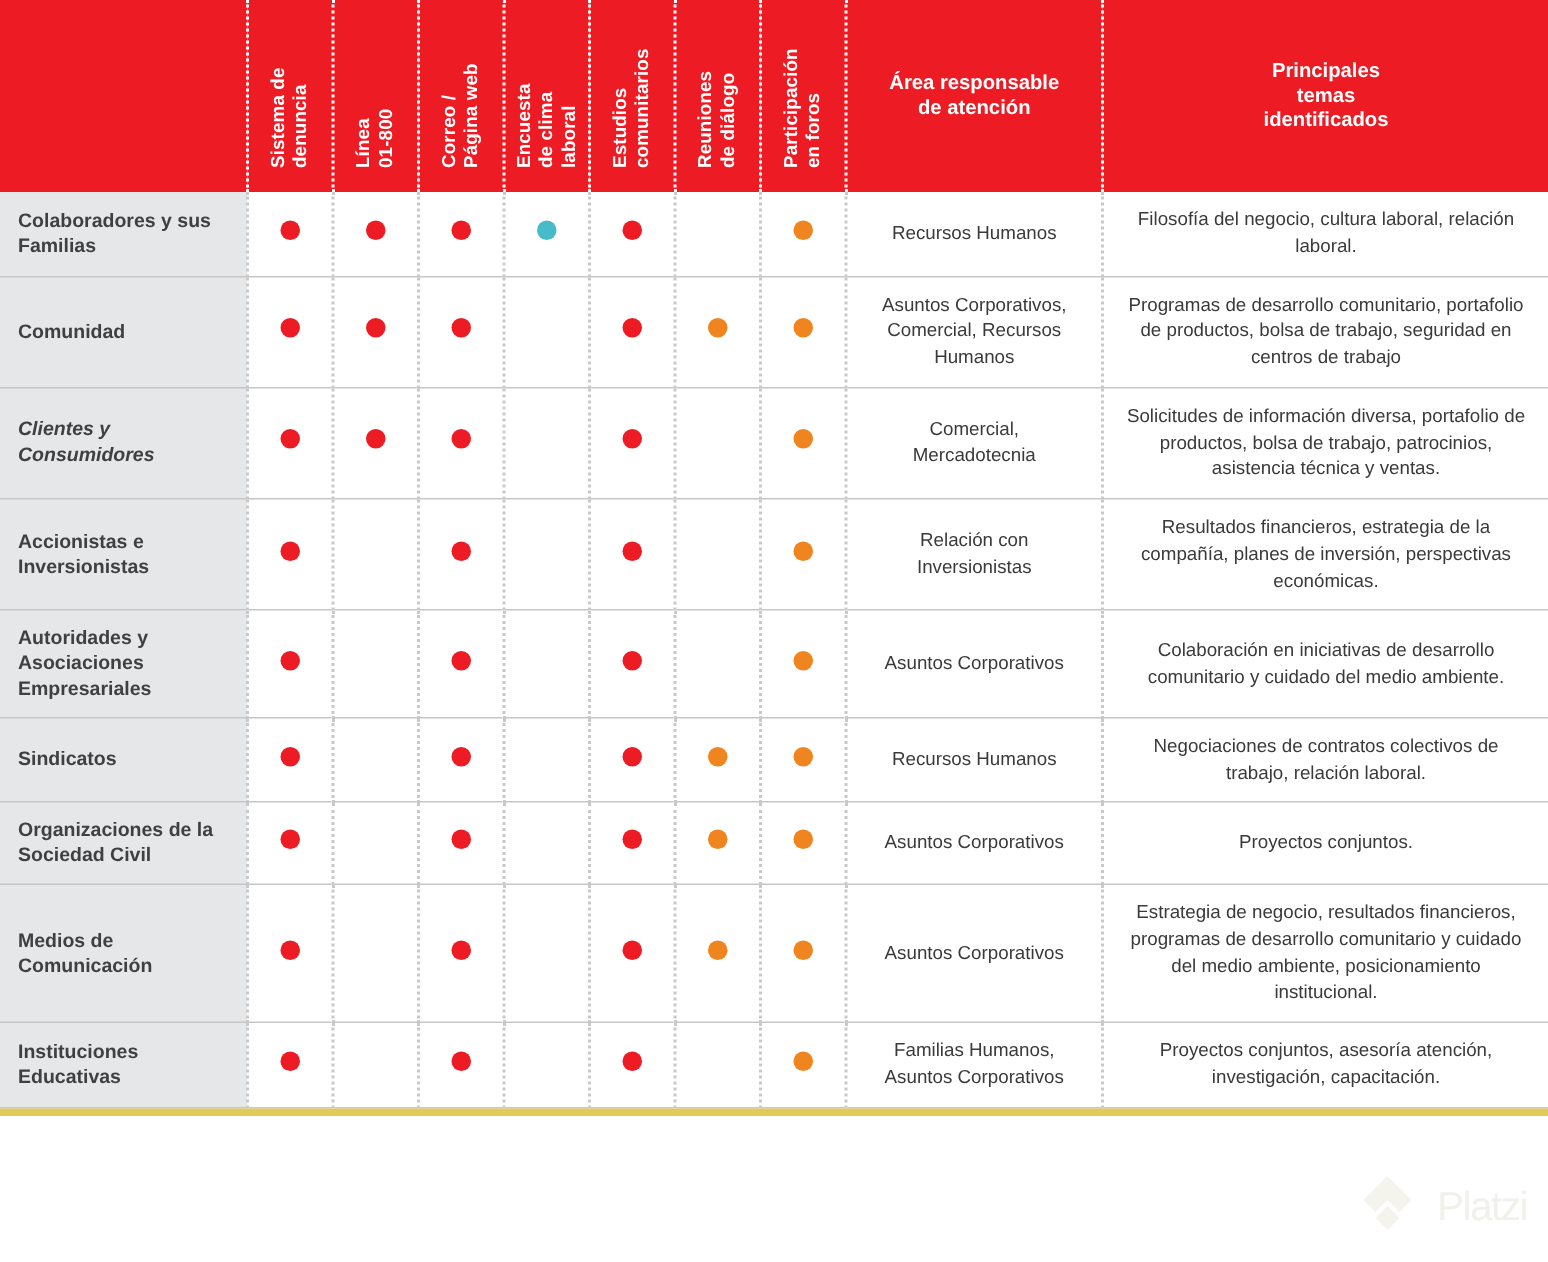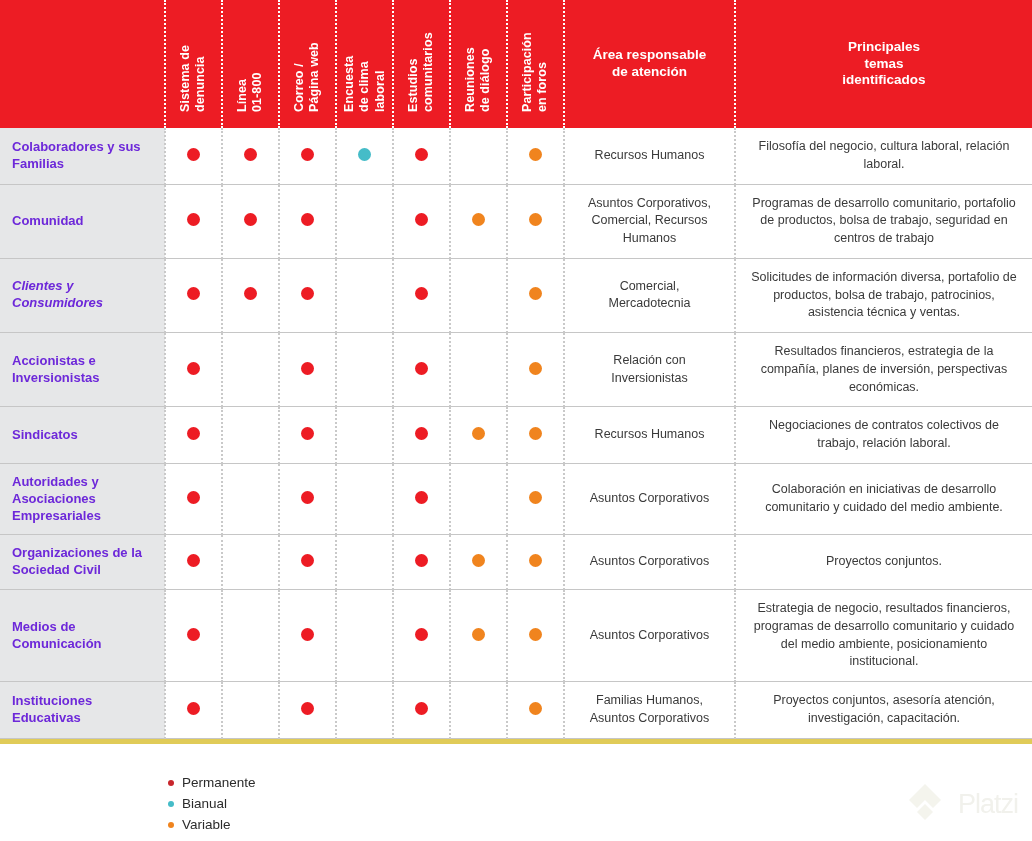--- a/index.html
+++ b/index.html
@@ -54,21 +54,21 @@
   }
 
   tbody tr { border-bottom: 1px solid #c6c6c6; }
   tbody td {
     background: #ffffff;
     padding: 10px 6px;
     vertical-align: middle;
   }
   td.rowlabel {
     background: #e6e7e8;
-    color: #6d28d9;
+    color: #404040;
     font-size: 13px;
     font-weight: bold;
     line-height: 1.3;
     text-align: left;
     padding: 10px 14px 10px 12px;
     white-space: pre-line;
   }
   td.dotcell { text-align: center; }
   td.textcell {
     font-size: 12.5px;
@@ -214,46 +214,46 @@
           <td class="dotcell vcol" style="width: 57px;"><span class="dot empty"></span></td>
           <td class="dotcell vcol" style="width: 57px;"><span class="dot permanente"></span></td>
           <td class="dotcell vcol" style="width: 57px;"><span class="dot empty"></span></td>
           <td class="dotcell vcol" style="width: 57px;"><span class="dot permanente"></span></td>
           <td class="dotcell vcol" style="width: 57px;"><span class="dot empty"></span></td>
           <td class="dotcell vcol" style="width: 57px;"><span class="dot variable"></span></td>
           <td class="textcell col-area" style="width: 171px;">Relación con Inversionistas</td>
           <td class="textcell col-temas" style="width: 297px;">Resultados financieros, estrategia de la compañía, planes de inversión, perspectivas económicas.</td>
         </tr>
         <tr>
-          <td class="rowlabel" style="width: 165px;">Sindicatos</td>
-          <td class="dotcell vcol" style="width: 57px;"><span class="dot permanente"></span></td>
-          <td class="dotcell vcol" style="width: 57px;"><span class="dot empty"></span></td>
-          <td class="dotcell vcol" style="width: 57px;"><span class="dot permanente"></span></td>
-          <td class="dotcell vcol" style="width: 57px;"><span class="dot empty"></span></td>
-          <td class="dotcell vcol" style="width: 57px;"><span class="dot permanente"></span></td>
-          <td class="dotcell vcol" style="width: 57px;"><span class="dot variable"></span></td>
-          <td class="dotcell vcol" style="width: 57px;"><span class="dot variable"></span></td>
-          <td class="textcell col-area" style="width: 171px;">Recursos Humanos</td>
-          <td class="textcell col-temas" style="width: 297px;">Negociaciones de contratos colectivos de trabajo, relación laboral.</td>
-        </tr>
-        <tr>
           <td class="rowlabel" style="width: 165px;">Autoridades y
 Asociaciones
 Empresariales</td>
           <td class="dotcell vcol" style="width: 57px;"><span class="dot permanente"></span></td>
           <td class="dotcell vcol" style="width: 57px;"><span class="dot empty"></span></td>
           <td class="dotcell vcol" style="width: 57px;"><span class="dot permanente"></span></td>
           <td class="dotcell vcol" style="width: 57px;"><span class="dot empty"></span></td>
           <td class="dotcell vcol" style="width: 57px;"><span class="dot permanente"></span></td>
           <td class="dotcell vcol" style="width: 57px;"><span class="dot empty"></span></td>
           <td class="dotcell vcol" style="width: 57px;"><span class="dot variable"></span></td>
           <td class="textcell col-area" style="width: 171px;">Asuntos Corporativos</td>
           <td class="textcell col-temas" style="width: 297px;">Colaboración en iniciativas de desarrollo comunitario y cuidado del medio ambiente.</td>
         </tr>
         <tr>
+          <td class="rowlabel" style="width: 165px;">Sindicatos</td>
+          <td class="dotcell vcol" style="width: 57px;"><span class="dot permanente"></span></td>
+          <td class="dotcell vcol" style="width: 57px;"><span class="dot empty"></span></td>
+          <td class="dotcell vcol" style="width: 57px;"><span class="dot permanente"></span></td>
+          <td class="dotcell vcol" style="width: 57px;"><span class="dot empty"></span></td>
+          <td class="dotcell vcol" style="width: 57px;"><span class="dot permanente"></span></td>
+          <td class="dotcell vcol" style="width: 57px;"><span class="dot variable"></span></td>
+          <td class="dotcell vcol" style="width: 57px;"><span class="dot variable"></span></td>
+          <td class="textcell col-area" style="width: 171px;">Recursos Humanos</td>
+          <td class="textcell col-temas" style="width: 297px;">Negociaciones de contratos colectivos de trabajo, relación laboral.</td>
+        </tr>
+        <tr>
           <td class="rowlabel" style="width: 165px;">Organizaciones de la
 Sociedad Civil</td>
           <td class="dotcell vcol" style="width: 57px;"><span class="dot permanente"></span></td>
           <td class="dotcell vcol" style="width: 57px;"><span class="dot empty"></span></td>
           <td class="dotcell vcol" style="width: 57px;"><span class="dot permanente"></span></td>
           <td class="dotcell vcol" style="width: 57px;"><span class="dot empty"></span></td>
           <td class="dotcell vcol" style="width: 57px;"><span class="dot permanente"></span></td>
           <td class="dotcell vcol" style="width: 57px;"><span class="dot variable"></span></td>
           <td class="dotcell vcol" style="width: 57px;"><span class="dot variable"></span></td>
           <td class="textcell col-area" style="width: 171px;">Asuntos Corporativos</td>
@@ -283,34 +283,20 @@
           <td class="dotcell vcol" style="width: 57px;"><span class="dot empty"></span></td>
           <td class="dotcell vcol" style="width: 57px;"><span class="dot variable"></span></td>
           <td class="textcell col-area" style="width: 171px;">Familias Humanos, Asuntos Corporativos</td>
           <td class="textcell col-temas" style="width: 297px;">Proyectos conjuntos, asesoría atención, investigación, capacitación.</td>
         </tr>
       </tbody>
   </table>
 
   <div class="goldbar"></div>
 
-  <div class="legend" id="legend">
-      <div class="legend-row">
-        <span class="legend-dot permanente"></span>
-        <span class="legend-text">Permanente</span>
-      </div>
-      <div class="legend-row">
-        <span class="legend-dot bianual"></span>
-        <span class="legend-text">Bianual</span>
-      </div>
-      <div class="legend-row">
-        <span class="legend-dot variable"></span>
-        <span class="legend-text">Variable</span>
-      </div>
-    </div>
 
   <div class="watermark">
     <svg width="46" height="46" viewBox="0 0 46 46">
       <path d="M23 3 L39 19 L31 27 L23 19 L15 27 L7 19 Z" fill="#f4f4ed"></path>
       <path d="M23 23 L31 31 L23 39 L15 31 Z" fill="#f4f4ed"></path>
     </svg>
     <span class="wm-text">Platzi</span>
   </div>
 
 </div>

